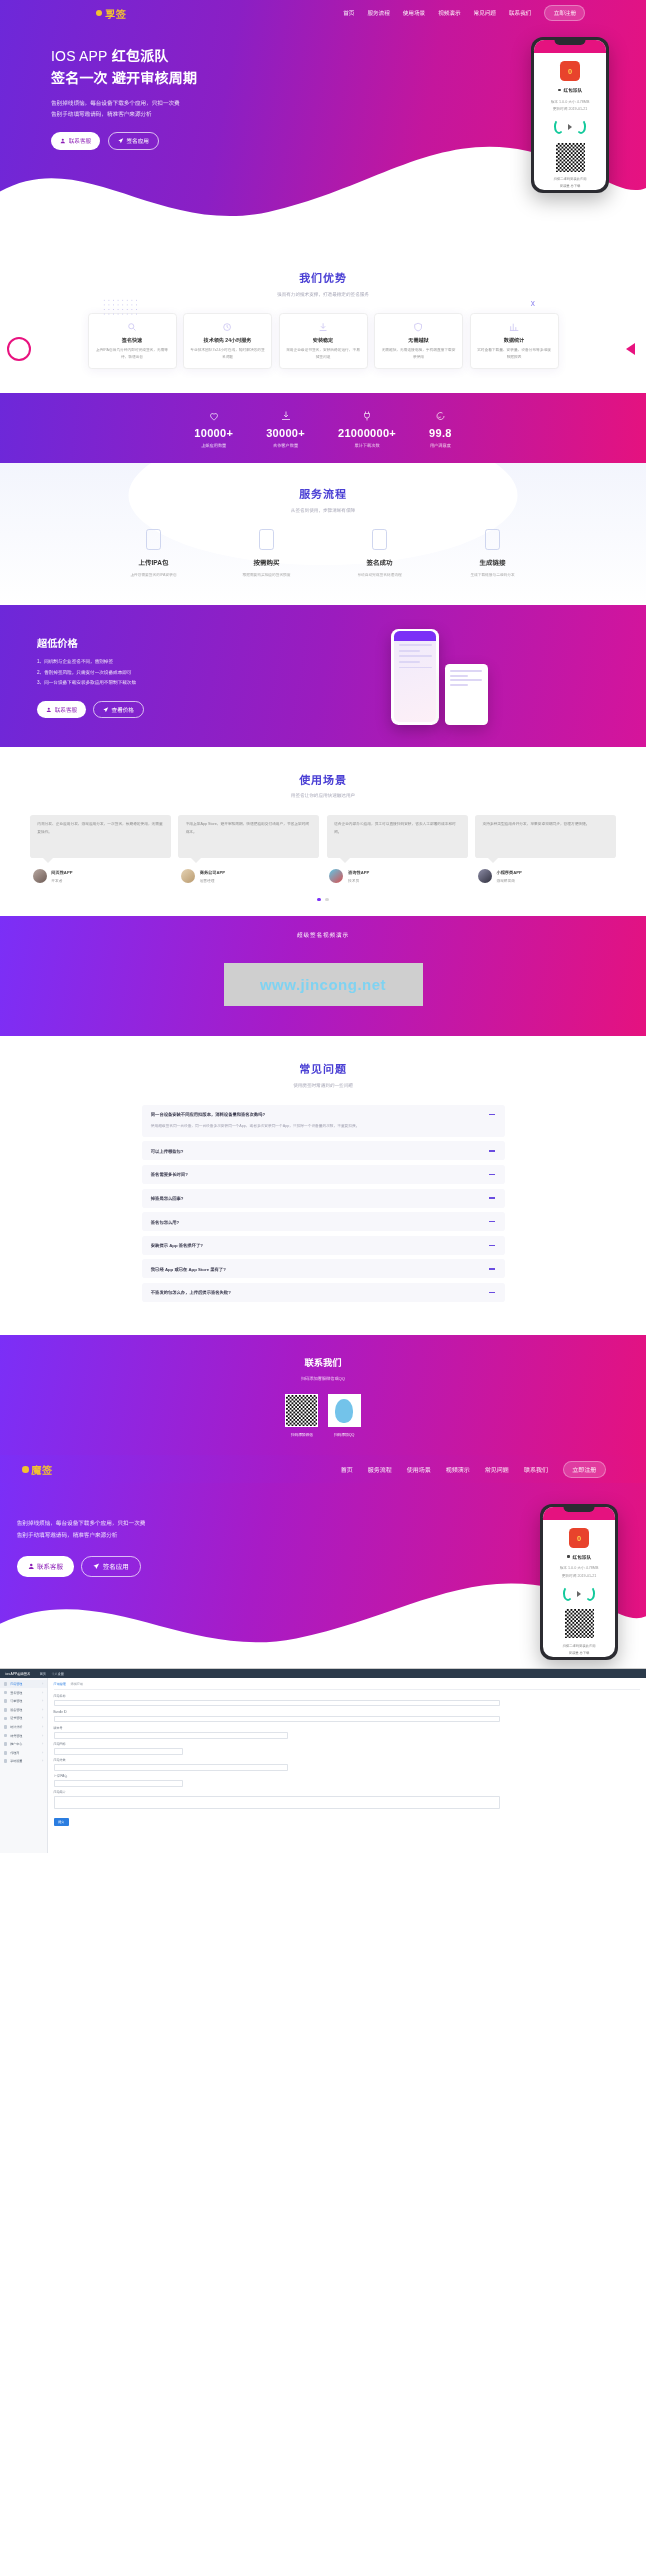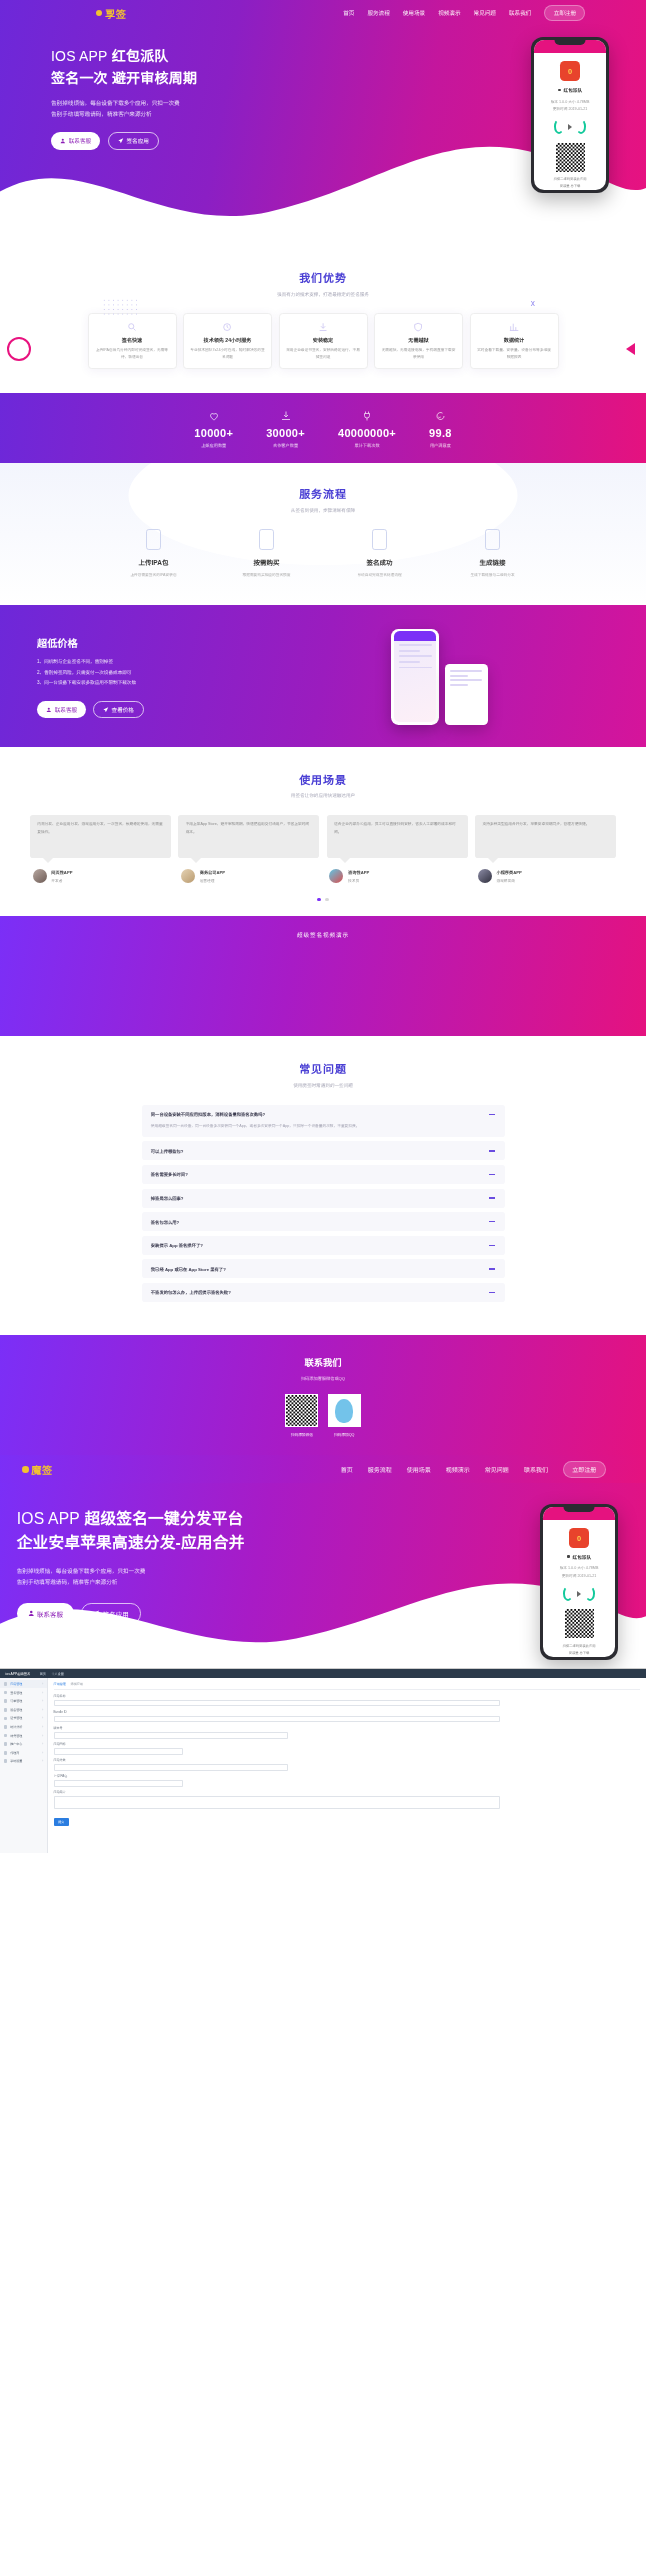--- a/index.html
+++ b/index.html
@@ -401,21 +401,21 @@
       <svg viewBox="0 0 24 24" fill="none" stroke="#fff" stroke-width="1.4">
           <path d="M12 3v10M8 10l4 4 4-4M4 19h16"></path>
         </svg>
       <div class="stat-n">30000+</div>
       <div class="stat-l">合作客户数量</div>
     </div>
     <div class="stat">
       <svg viewBox="0 0 24 24" fill="none" stroke="#fff" stroke-width="1.4">
           <path d="M9 3v4M15 3v4M7 7h10v4a5 5 0 01-10 0zM12 16v5"></path>
         </svg>
-      <div class="stat-n">40000000+</div>
+      <div class="stat-n">21000000+</div>
       <div class="stat-l">累计下载次数</div>
     </div>
     <div class="stat">
       <svg viewBox="0 0 24 24" fill="none" stroke="#fff" stroke-width="1.4">
           <path d="M20 12a7 7 0 11-3-5.7M8 11h.01M13 11h.01M8.5 14c1.5 1.2 3.5 1.2 5 0"></path>
         </svg>
       <div class="stat-n">99.8</div>
       <div class="stat-l">用户满意度</div>
     </div>
   </section>
@@ -547,20 +547,23 @@
 
     </div>
     <div class="carousel-dots">
       <div class="cd on"></div>
       <div class="cd"></div>
     </div>
   </section>
 
   <section class="video">
     <div class="video-title">超级签名视频演示</div>
+    <div class="video-box">
+      <span class="wm">www.jincong.net</span>
+    </div>
   </section>
 
   <section class="faq">
     <div class="sec-head">
       <div class="sec-title">常见问题</div>
       <div class="sec-sub">使用魔签时常遇到的一些问题</div>
     </div>
     <div class="faq-list">
 
       <div class="faq-item">
@@ -654,25 +657,20 @@
       <a href="#">联系我们</a>
       <a href="#" class="nav-cta">立即注册</a>
     </div>
   </nav>
 
   <section class="cta">
     <svg class="cta-wave" viewBox="0 0 698 110" preserveAspectRatio="none">
       <path d="M0,60 C110,10 200,100 320,76 C430,54 500,0 600,22 C650,33 675,62 698,52 L698,110 L0,110 Z" fill="#ffffff"></path>
     </svg>
     <div class="cta-copy">
-      <div class="cta-h1">
-        <span class="light">IOS APP</span>
-        <span>超级签名一键分发平台</span><br>
-        <span>企业安卓苹果高速分发-应用合并</span>
-      </div>
       <div class="cta-sub">
         <div>告别掉线烦恼，每台设备下载多个应用，只扣一次费</div>
         <div>告别手动填写邀请码，精准客户来源分析</div>
       </div>
       <div class="cta-btns">
         <a href="#" class="btn btn-light" style="font-size:6.5px;padding:4.6px 11px">
           <svg viewBox="0 0 16 16" style="width:6.5px;height:6.5px">
               <circle cx="8" cy="5" r="3" fill="#8a1bb5"></circle>
               <path d="M2 15c0-3.3 2.7-5 6-5s6 1.7 6 5z" fill="#8a1bb5"></path>
             </svg>

